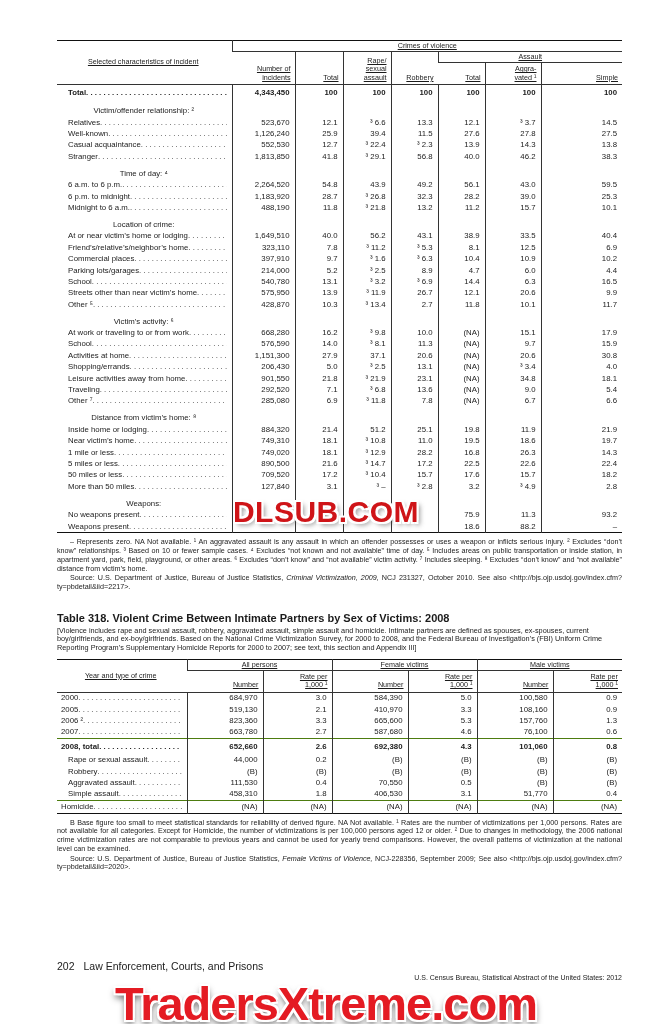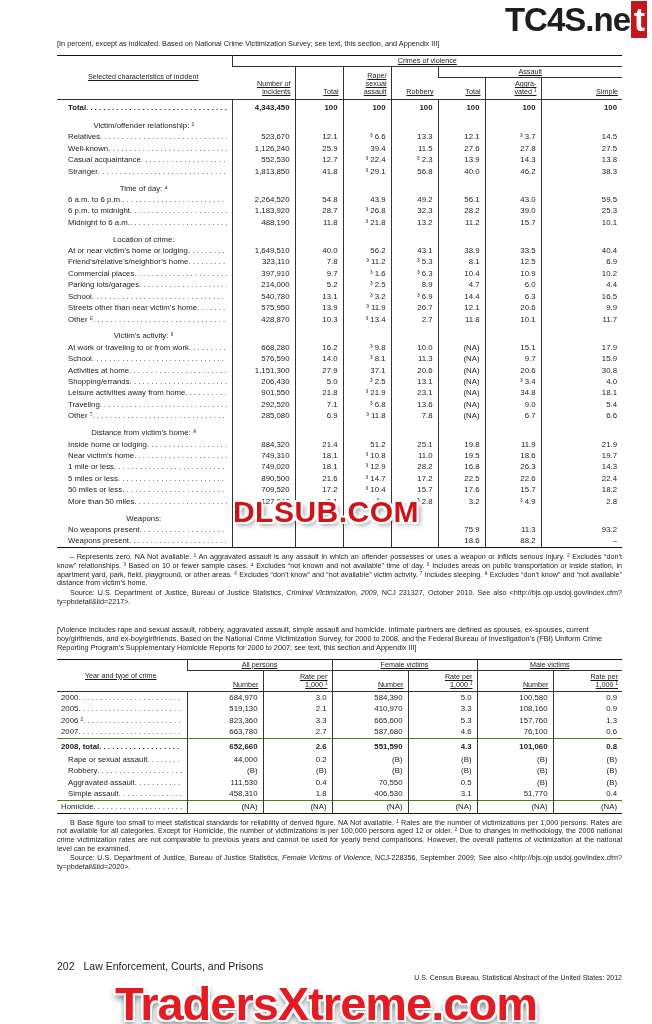--- a/index.html
+++ b/index.html
@@ -57,21 +57,20 @@
     text-shadow:-2px -2px 0 #fff, 2px -2px 0 #fff, -2px 2px 0 #fff, 2px 2px 0 #fff,
       0 4px 7px rgba(0,0,0,0.75); }
 </style>
 </head>
 <body>
 
 <div class="page">
   <div class="content">
 
     <div class="table-block">
-      <div class="tbl-subtitle">[In percent, except as indicated. Based on National Crime Victimization Survey; see text, this section, and Appendix III]</div>
 
       <table class="stat">
         <colgroup>
           <col style="width:175px">
             <col style="width:63px">
             <col style="width:48px">
             <col style="width:48px">
           <col style="width:47px">
             <col style="width:47px">
             <col style="width:56px">
@@ -611,20 +610,21 @@
               <td class="num">–</td>
             </tr>
           </tbody>
       </table>
 
       <p class="fn">– Represents zero. NA Not available. ¹ An aggravated assault is any assault in which an offender possesses or uses a weapon or inflicts serious injury. ² Excludes “don’t know” relationships. ³ Based on 10 or fewer sample cases. ⁴ Excludes “not known and not available” time of day. ⁵ Includes areas on public transportation or inside station, in apartment yard, park, field, playground, or other areas. ⁶ Excludes “don’t know” and “not available” victim activity. ⁷ Includes sleeping. ⁸ Excludes “don’t know” and “not available” distance from victim’s home.</p>
       <p class="src"><span>Source: U.S. Department of Justice, Bureau of Justice Statistics, </span><i>Criminal Victimization, 2009,</i><span> NCJ 231327, October 2010. See also &lt;http://bjs.ojp.usdoj.gov/index.cfm?ty=pbdetail&amp;iid=2217&gt;.</span></p>
     </div>
 
     <div class="table-block t318">
+      <div class="tbl-title">Table 318. Violent Crime Between Intimate Partners by Sex of Victims: 2008</div>
       <div class="tbl-subtitle">[Violence includes rape and sexual assault, robbery, aggravated assault, simple assault and homicide. Intimate partners are defined as spouses, ex-spouses, current boy/girlfriends, and ex-boy/girlfriends. Based on the National Crime Victimization Survey, for 2000 to 2008, and the Federal Bureau of Investigation’s (FBI) Uniform Crime Reporting Program’s Supplementary Homicide Reports for 2000 to 2007; see text, this section and Appendix III]</div>
 
       <table class="stat">
         <colgroup>
           <col style="width:130px">
             <col style="width:76px">
             <col style="width:69px">
             <col style="width:76px">
           <col style="width:69px">
             <col style="width:76px">
@@ -708,21 +708,21 @@
             </tr>
             <tr class="total-row rule-above">
               <td class="stub-cell">
                 <div class="lbl ind0">
                   <span class="txt">2008, total</span>
                   <span class="dots"></span>
                 </div>
               </td>
               <td class="num">652,660</td>
               <td class="num">2.6</td>
-              <td class="num">551,590</td>
+              <td class="num">692,380</td>
               <td class="num">4.3</td>
               <td class="num">101,060</td>
               <td class="num">0.8</td>
             </tr>
             <tr>
               <td class="stub-cell">
                 <div class="lbl ind1">
                   <span class="txt">Rape or sexual assault</span>
                   <span class="dots"></span>
                 </div>
@@ -796,16 +796,15 @@
       <p class="fn">B Base figure too small to meet statistical standards for reliability of derived figure. NA Not available. ¹ Rates are the number of victimizations per 1,000 persons. Rates are not available for all categories. Except for Homicide, the number of victimizations is per 100,000 persons aged 12 or older. ² Due to changes in methodology, the 2006 national crime victimization rates are not comparable to previous  years and cannot be used for yearly trend comparisons. However, the overall patterns of victimization at the national level can be examined.</p>
       <p class="src"><span>Source: U.S. Department of Justice, Bureau of Justice Statistics, </span><i>Female Victims of Violence,</i><span> NCJ-228356, September 2009; See also &lt;http://bjs.ojp.usdoj.gov/index.cfm?ty=pbdetail&amp;iid=2020&gt;.</span></p>
     </div>
   </div>
 
   <div class="footer-line">
     <span class="pgnum">202</span><span>Law Enforcement, Courts, and Prisons</span>
   </div>
   <div class="census-line">U.S. Census Bureau, Statistical Abstract of the United States: 2012</div>
 
-  <div class="wm-top"><span>TC4S.ne</span><span class="redbox">t</span></div>
   <div class="wm-mid">DLSUB.COM</div>
   <div class="wm-bottom">TradersXtreme.com</div>
 </div>
 
 </body></html>

